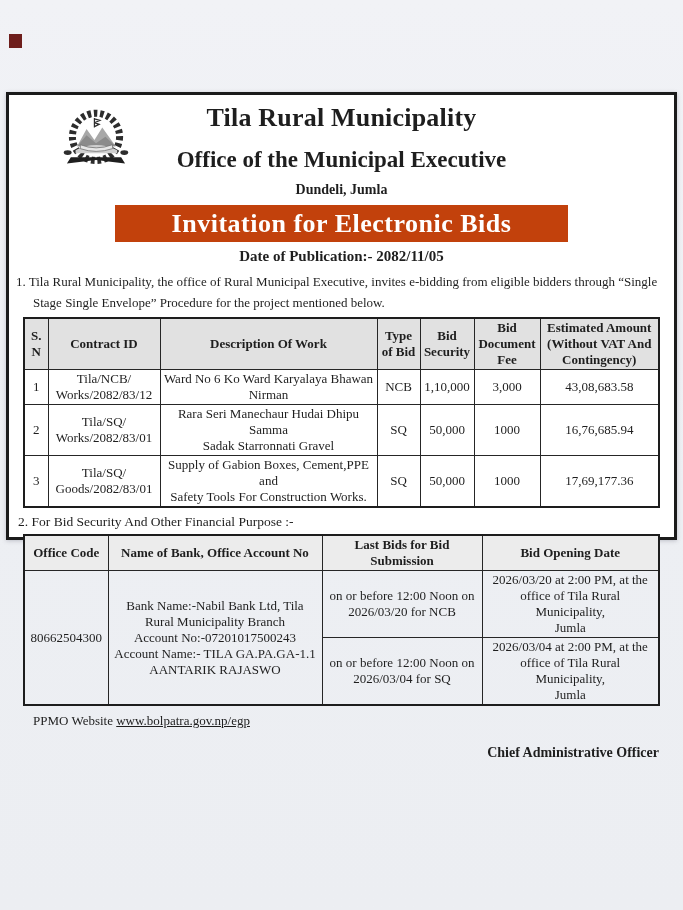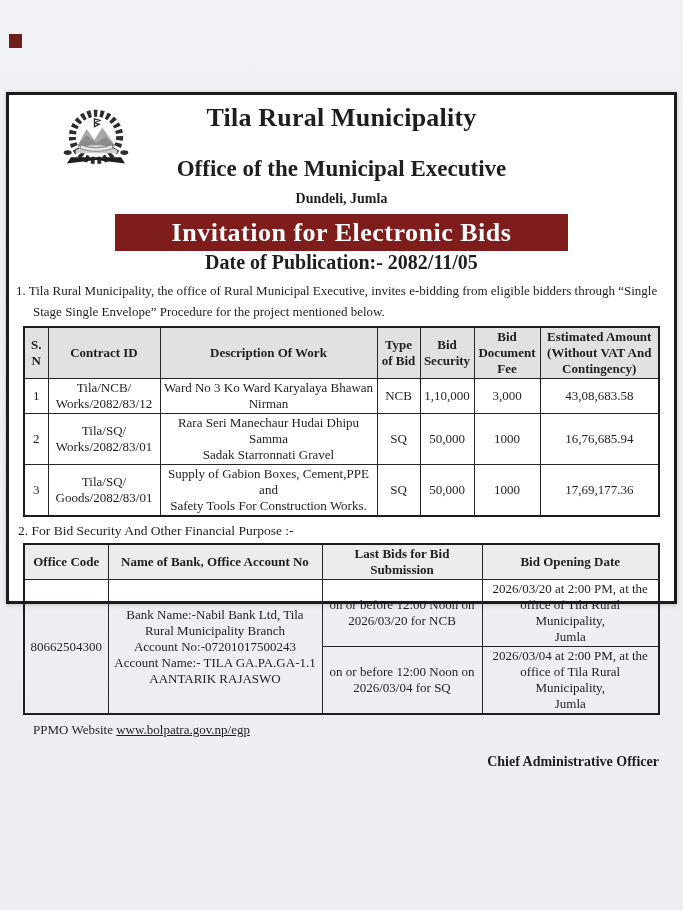--- a/index.html
+++ b/index.html
@@ -8,37 +8,37 @@
   .screen {
     position: relative; width: 683px; height: 910px;
     background: linear-gradient(180deg, #f1f2f6 0%, #edeff3 55%, #eceef2 100%);
     overflow: hidden;
   }
   .red-marker {
     position: absolute; left: 9px; top: 34px; width: 13px; height: 14px;
     background: #6e1e1c;
   }
   .doc {
-    position: absolute; left: 6px; top: 92px; width: 671px; height: 512px;
+    position: absolute; left: 6px; top: 92px; width: 671px; height: 448px;
     background: #ffffff; border: 3px solid #1b1b1b;
     box-shadow: 0 1px 4px rgba(60,60,80,.25);
     padding: 6px 13px 0 13px;
     color: #1e1e1e;
   }
   .doc-header { position: relative; text-align: center; }
   .emblem { position: absolute; left: 34px; top: 4px; width: 80px; height: 66px; }
   .title1 { font-size: 26px; font-weight: bold; margin-top: 2px; letter-spacing: .2px; }
-  .title2 { font-size: 23px; font-weight: bold; margin-top: 23px; }
+  .title2 { font-size: 23px; font-weight: bold; margin-top: 14px; }
   .title3 { font-size: 14px; font-weight: bold; margin-top: 9px; }
   .banner {
-    width: 453px; margin: 7px auto 0 auto; background: #7f1d1d; color: #ffffff;
+    width: 453px; margin: 7px auto 0 auto; background: #c2410c; color: #ffffff;
     font-size: 26px; font-weight: bold; height: 37px; line-height: 37px;
     letter-spacing: .5px;
   }
-  .pubdate { font-size: 20px; font-weight: bold; }
+  .pubdate { font-size: 15px; font-weight: bold; margin-top: 6px; }
   .pre { white-space: pre-line; }
   .para {
     font-size: 13px; line-height: 21px; margin: 6px 0 0 -6px; width: 650px;
     padding-left: 17px; text-indent: -17px;
   }
   table { border-collapse: collapse; table-layout: fixed; width: 635px; margin: 4px auto 0 auto; }
   td, th { border: 1px solid #262626; font-size: 13px; line-height: 16px;
            text-align: center; vertical-align: middle; padding: 1px 2px; overflow: hidden; }
   table { border: 2px solid #1d1d1d; }
   .t1 th { height: 48px; background: #e1e1e1; font-weight: bold; }
@@ -107,21 +107,21 @@
 Document
 Fee</th>
         <th class="pre">Estimated Amount
 (Without VAT And
 Contingency)</th>
       </tr>
       <tr>
         <td>1</td>
         <td class="pre">Tila/NCB/
 Works/2082/83/12</td>
-        <td class="pre">Ward No 3 Ko Ward Karyalaya Bhawan
+        <td class="pre">Ward No 6 Ko Ward Karyalaya Bhawan
 Nirman</td>
         <td>NCB</td>
         <td>1,10,000</td>
         <td>3,000</td>
         <td>43,08,683.58</td>
       </tr>
       <tr>
         <td>2</td>
         <td class="pre">Tila/SQ/
 Works/2082/83/01</td>

